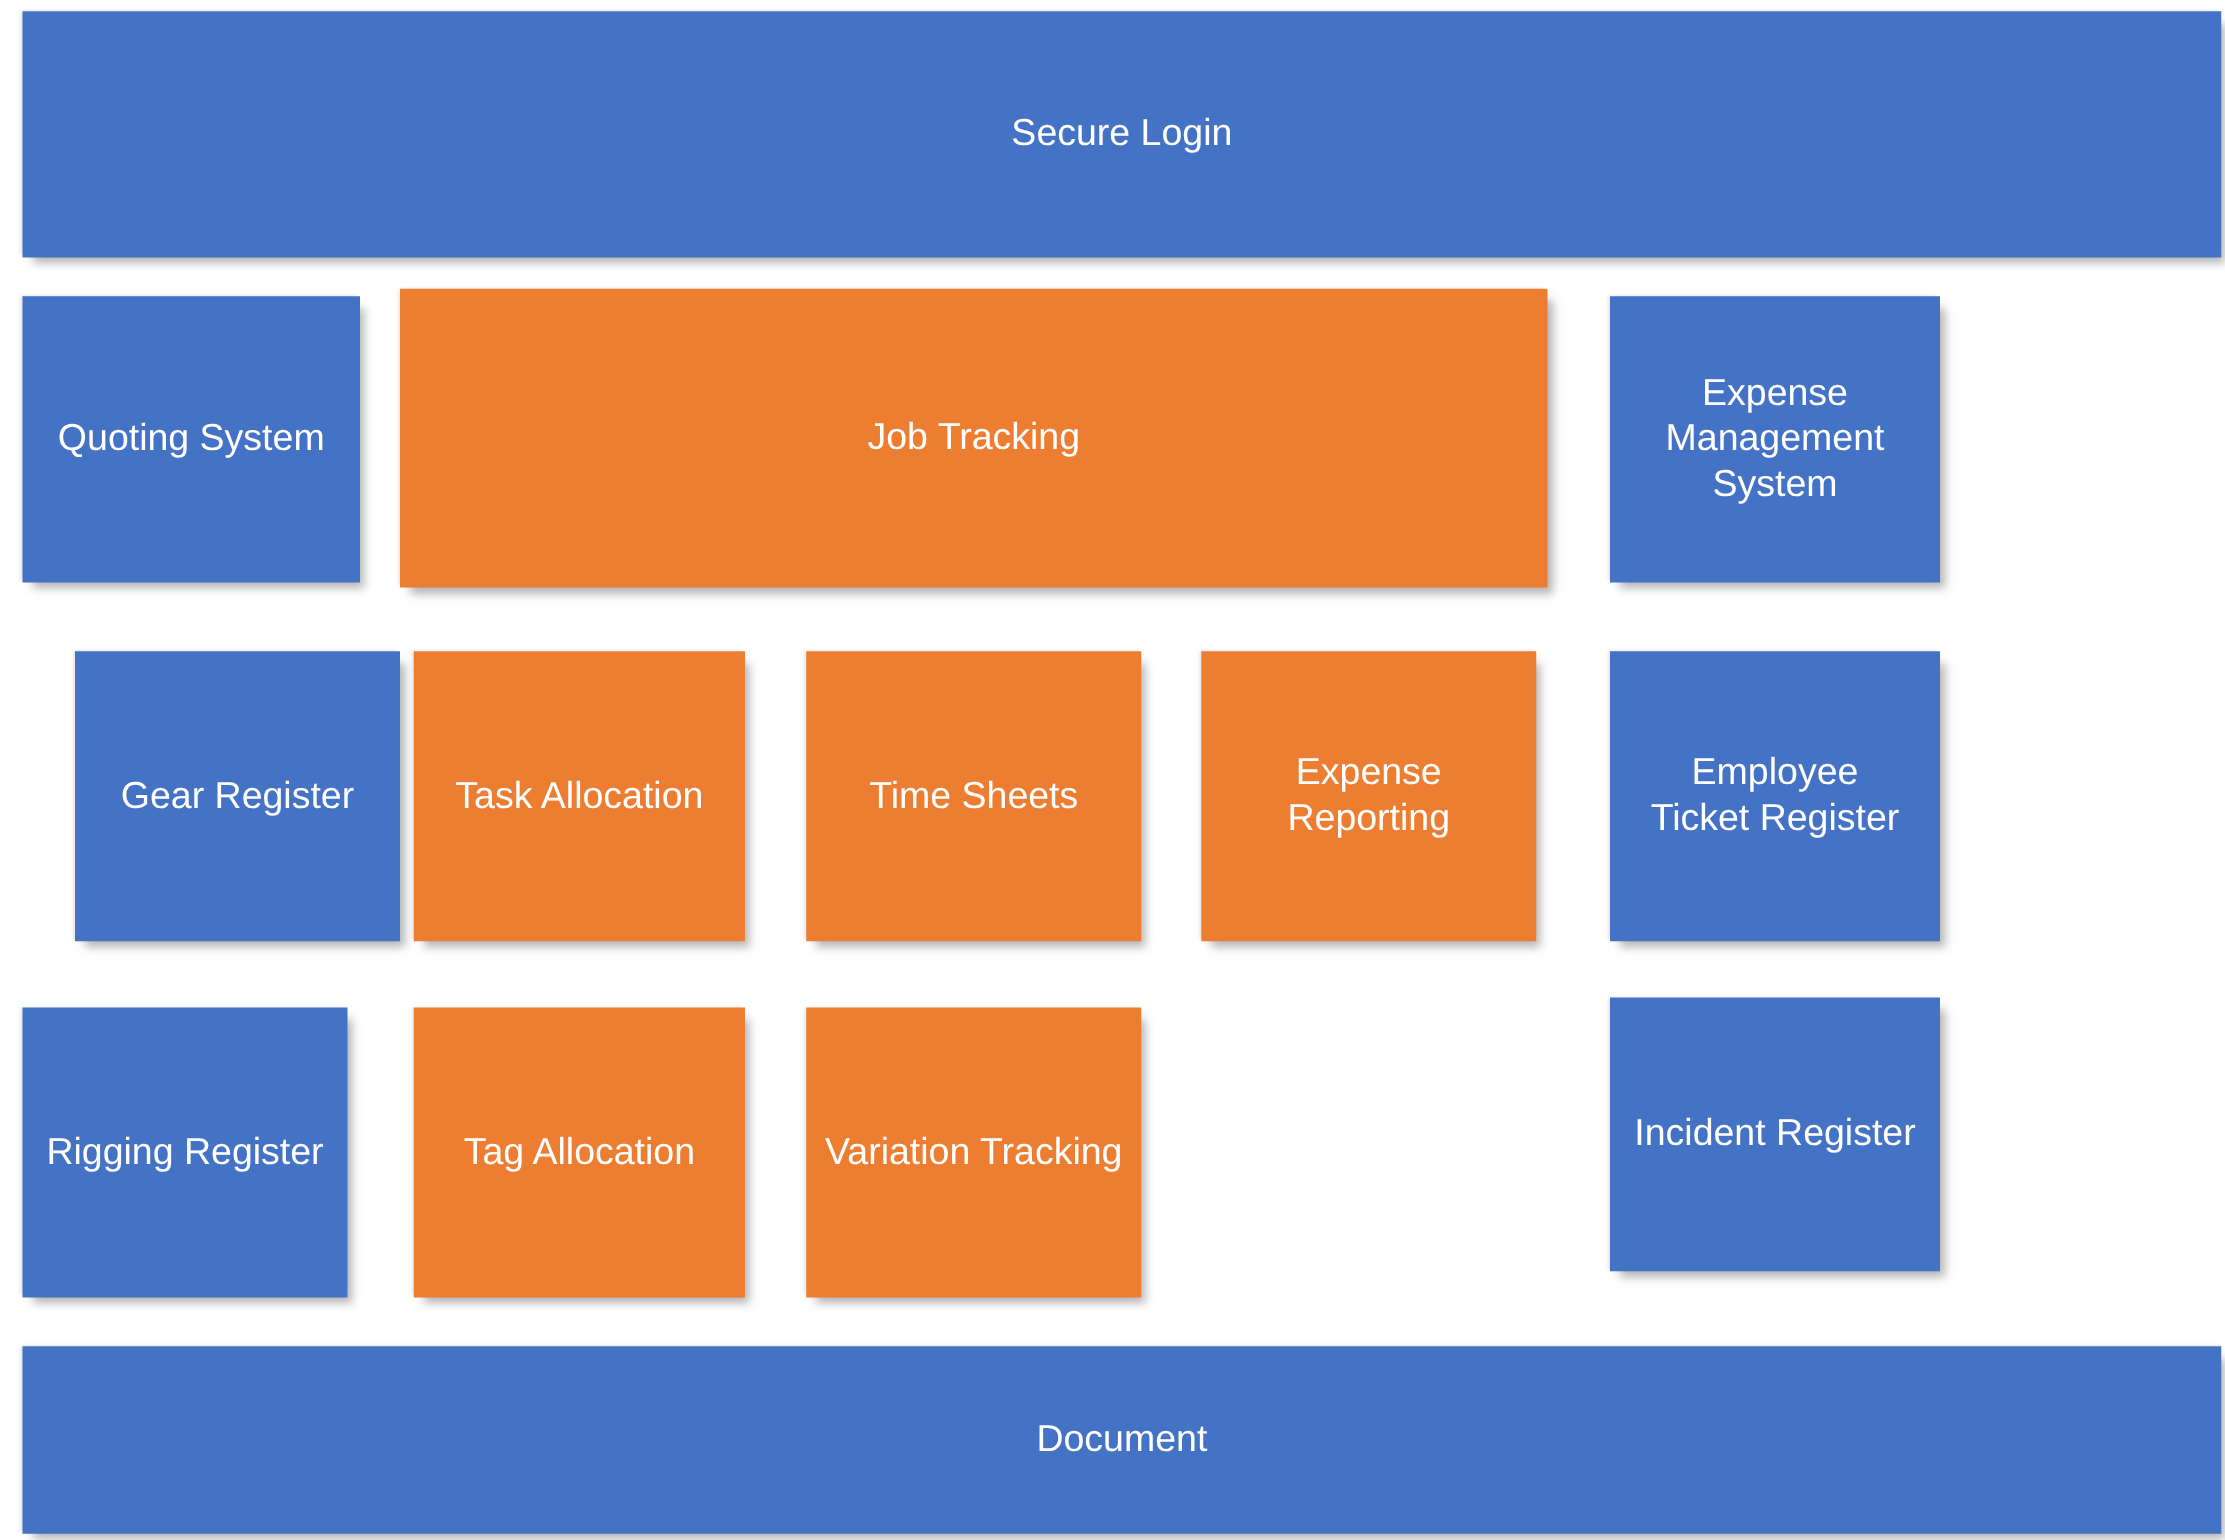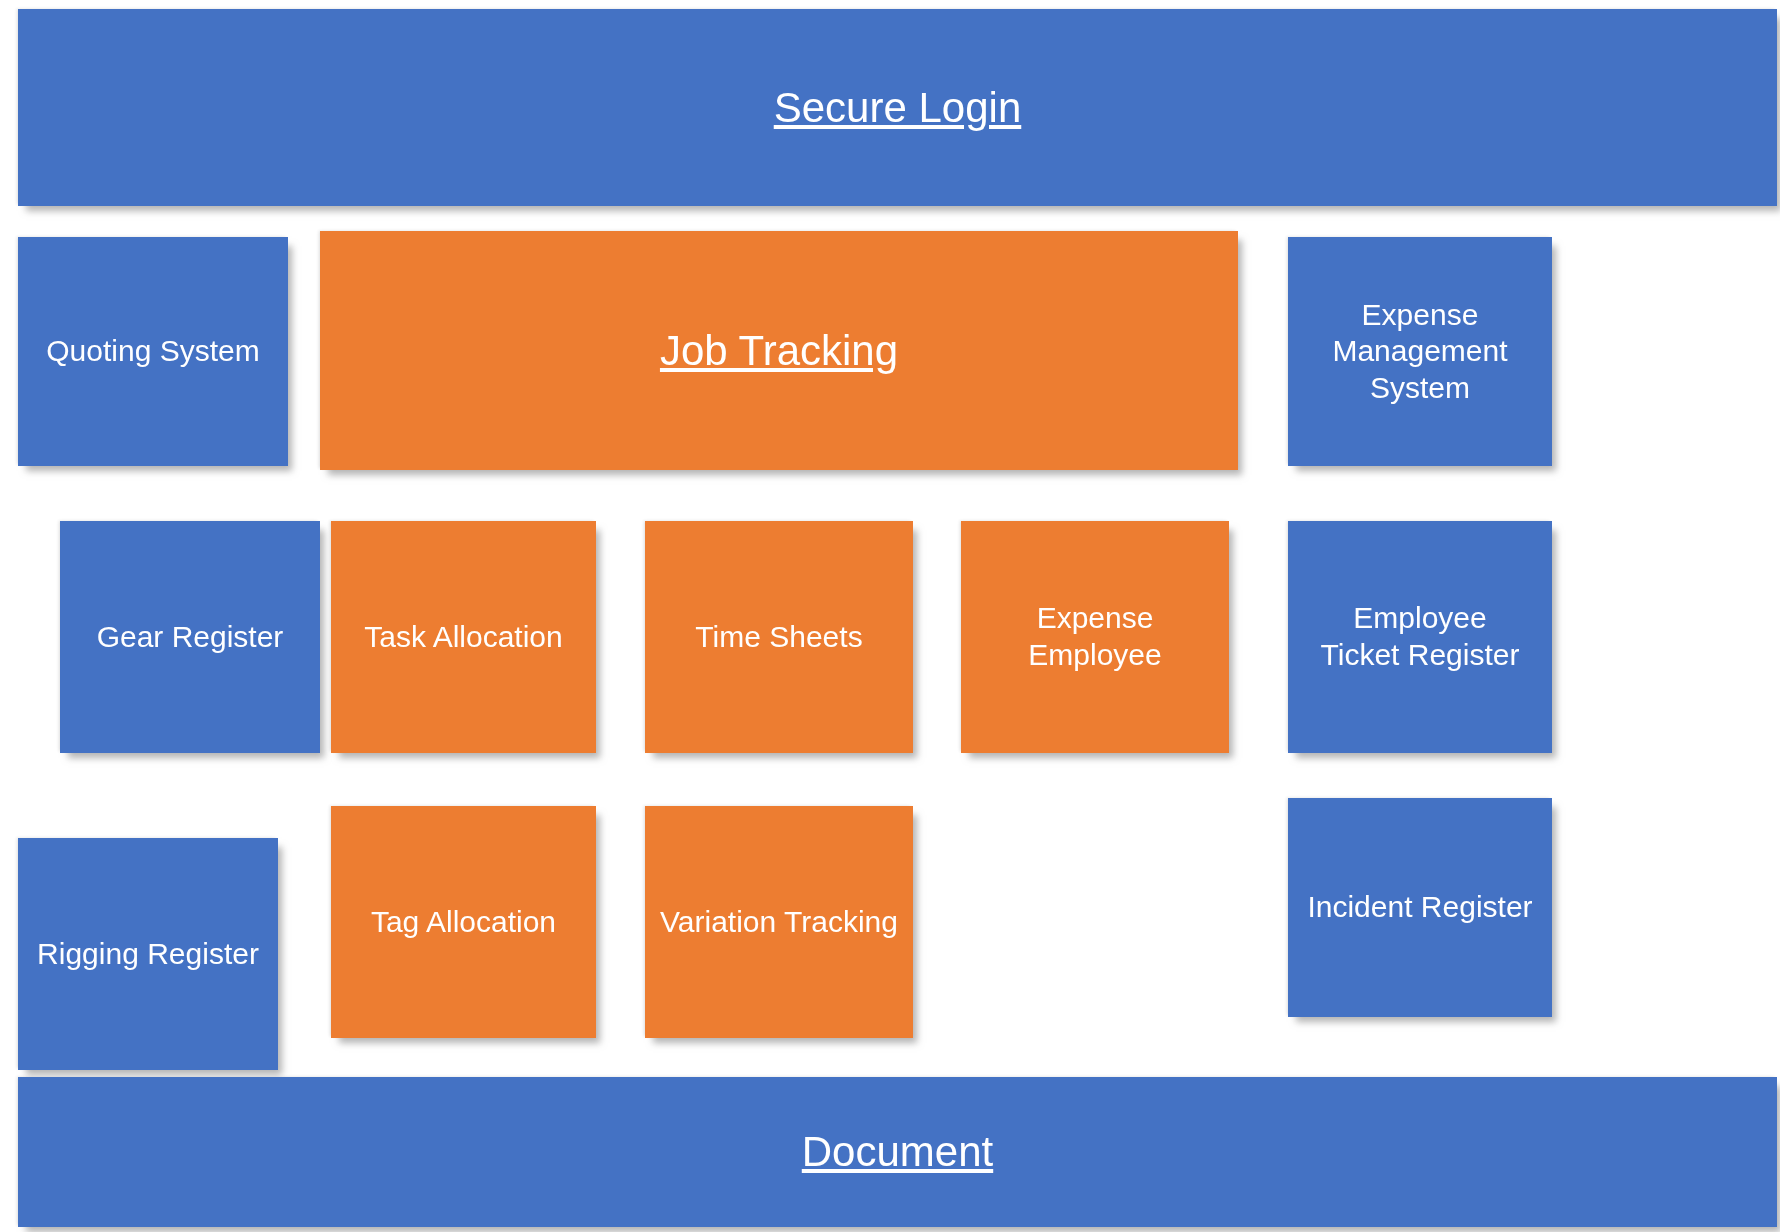--- a/index.html
+++ b/index.html
@@ -31,21 +31,21 @@
                 -2px -1px 3px -1px rgba(150,150,150,0.30);
     -webkit-font-smoothing: antialiased;
   }
   .node-blue  { background-color: #4472C4; }
   .node-orange{ background-color: #ED7D31; }
   .node-label {
     display: block;
     white-space: pre-line;
     font-weight: 400;
   }
-  .fs-banner { font-size: 42px; text-decoration: underline; }
+  .fs-banner { font-size: 30px; }
   .fs-box    { font-size: 30px; }
 </style>
 </head>
 <body>
 
 <div id="canvas">
     <div style="position: absolute; left: 0px; top: 0px; width: 100%; height: 100%; pointer-events: none;">
       <div class="node node-blue" style="left: 18px; top: 9px; width: 1759px; height: 197px; pointer-events: auto;">
         <span class="node-label fs-banner">Secure Login</span>
       </div>
@@ -67,29 +67,29 @@
       <div class="node node-blue" style="left: 18px; top: 521px; width: 260px; height: 232px; pointer-events: auto; margin-left: 42px;">
         <span class="node-label fs-box">Gear Register</span>
       </div>
       <div class="node node-orange" style="left: 331px; top: 521px; width: 265px; height: 232px; pointer-events: auto;">
         <span class="node-label fs-box">Task Allocation</span>
       </div>
       <div class="node node-orange" style="left: 645px; top: 521px; width: 268px; height: 232px; pointer-events: auto;">
         <span class="node-label fs-box">Time Sheets</span>
       </div>
       <div class="node node-orange" style="left: 961px; top: 521px; width: 268px; height: 232px; pointer-events: auto;">
-        <span class="node-label fs-box">Expense Employee</span>
+        <span class="node-label fs-box">Expense Reporting</span>
       </div>
       <div class="node node-blue" style="left: 1288px; top: 521px; width: 264px; height: 232px; pointer-events: auto;">
         <span class="node-label fs-box">Employee
 Ticket Register</span>
       </div>
     </div>
     <div style="position: absolute; left: 0px; top: 0px; width: 100%; height: 100%; pointer-events: none;">
-      <div class="node node-blue" style="left: 18px; top: 838px; width: 260px; height: 232px; pointer-events: auto; text-align: right;">
+      <div class="node node-blue" style="left: 18px; top: 806px; width: 260px; height: 232px; pointer-events: auto; text-align: right;">
         <span class="node-label fs-box">Rigging Register</span>
       </div>
       <div class="node node-orange" style="left: 331px; top: 806px; width: 265px; height: 232px; pointer-events: auto;">
         <span class="node-label fs-box">Tag Allocation</span>
       </div>
       <div class="node node-orange" style="left: 645px; top: 806px; width: 268px; height: 232px; pointer-events: auto; text-align: center;">
         <span class="node-label fs-box">Variation Tracking</span>
       </div>
       <div class="node node-blue" style="left: 1288px; top: 798px; width: 264px; height: 219px; pointer-events: auto;">
         <span class="node-label fs-box">Incident Register</span>

